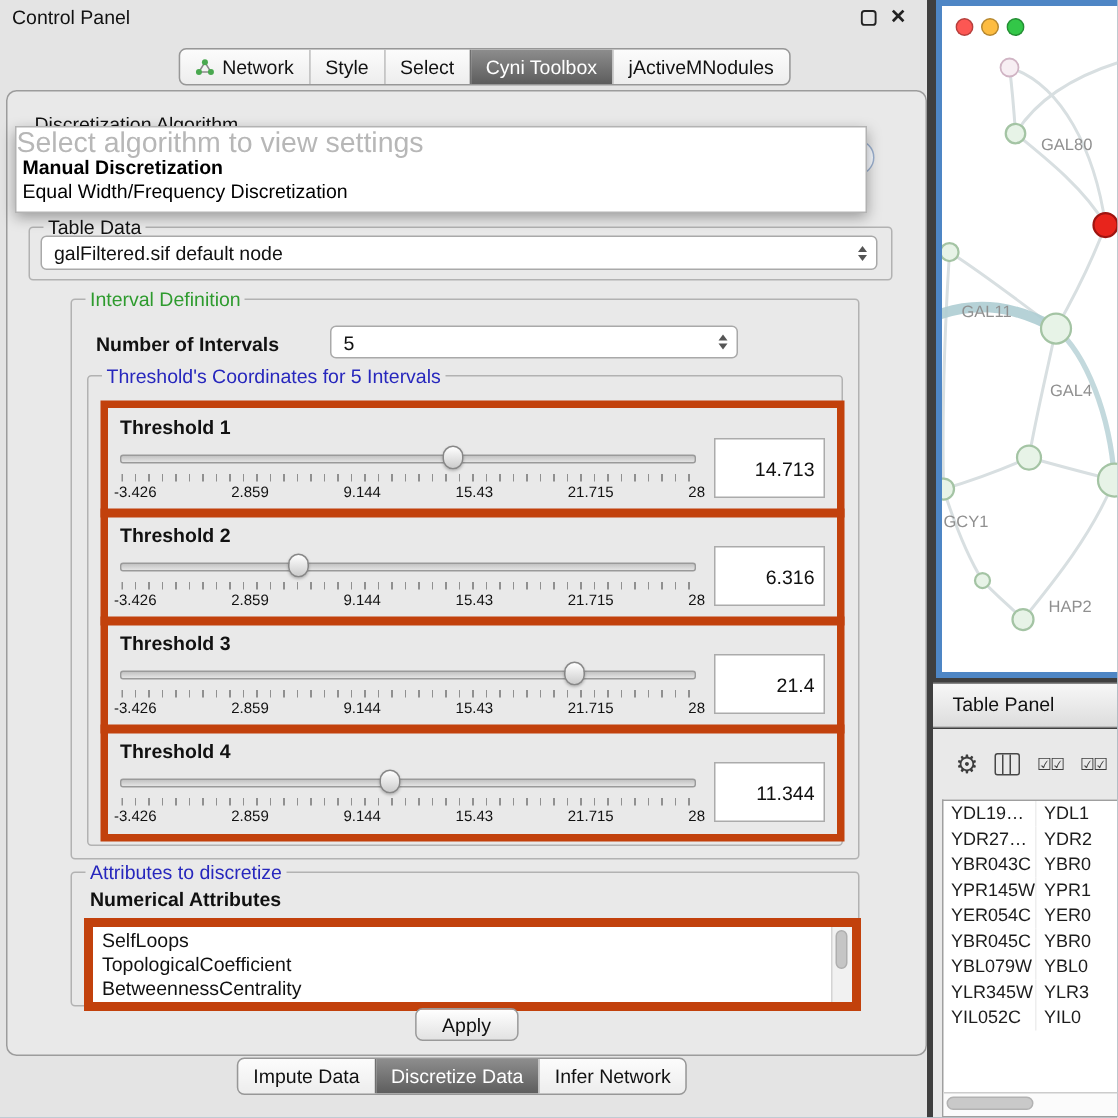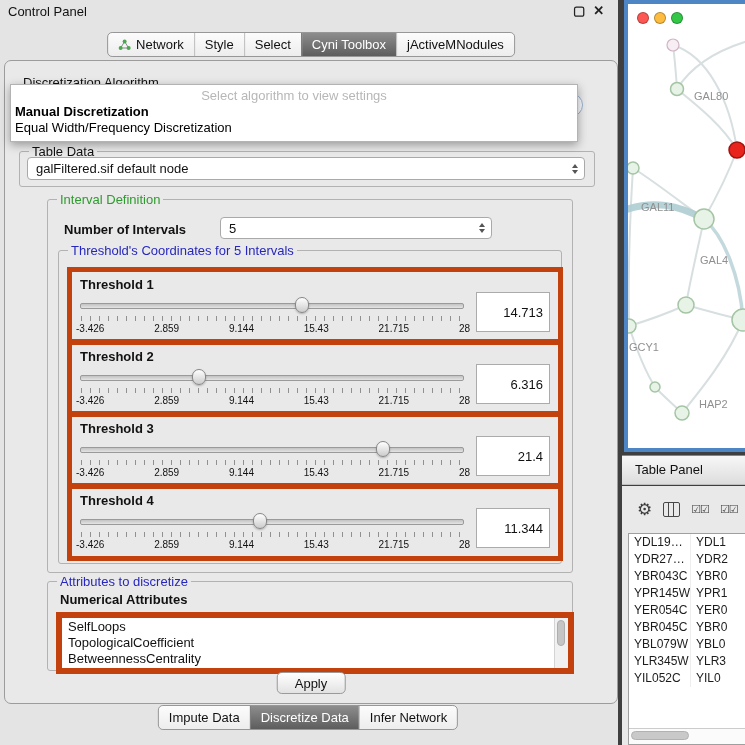--- a/index.html
+++ b/index.html
@@ -3,30 +3,30 @@
 <meta charset="utf-8">
 <style>
   html,body{margin:0;padding:0}
   body{font-family:"Liberation Sans",sans-serif}
   .stage{position:relative;width:745px;height:745px;overflow:hidden;background:#0c4a6e}
   
   .control-panel{position:absolute;left:0;top:0;width:618px;height:745px;background:#e4e4e4}
   .cp-title{position:absolute;left:8px;top:4px;font-size:13px;color:#111}
   .win-icons{position:absolute;left:573px;top:3px;display:flex;gap:8px;font-size:13px;color:#222;font-weight:bold}
   .seg{position:absolute;display:flex;height:23px;border:1px solid #979797;border-radius:5px;overflow:hidden;background:linear-gradient(#fcfcfc,#ededed)}
-  .top-tabs{top:32px;left:311px;transform:translateX(-50%)}
+  .top-tabs{top:32px;left:323px;transform:translateX(-50%)}
   .bottom-tabs{top:705px;left:308px;transform:translateX(-50%)}
   .tab{display:flex;align-items:center;gap:5px;padding:0 10px;font-size:13px;color:#111;border-left:1px solid #bdbdbd;white-space:nowrap}
   .tab:first-child{border-left:none}
   .tab.active{background:linear-gradient(#8d8d8d,#5d5d5d);color:#fff;border-left-color:#6f6f6f}
   .main-panel{position:absolute;left:4px;top:60px;width:612px;height:642px;border:1px solid #9c9c9c;border-radius:7px;background:#e9e9e9}
   .algo-title{position:absolute;left:18px;top:14px;font-size:13px;color:#111}
   .algo-combo{position:absolute;left:20px;top:32px;width:558px;height:24px;border:1px solid #9bb0cf;border-radius:12px;background:#f7fafe;box-sizing:border-box}
   .algo-popup{position:absolute;left:10px;top:84px;width:566px;background:#fff;border:1px solid #b3b3b3;box-shadow:0 3px 9px rgba(0,0,0,.35);z-index:40;padding:3px 0 5px}
-  .popup-placeholder{text-align:center;color:#b7b7b7;font-size:13px;height:16px;line-height:16px}
+  .popup-placeholder{text-align:left;color:#b7b7b7;font-size:19px;height:16px;line-height:16px}
   .popup-item{font-size:13px;height:16px;line-height:16px;padding-left:4px;color:#000}
   .popup-item.first{font-weight:bold}
   .group{position:absolute;border:1px solid #b2b2b2;border-radius:3px}
   .group-label{position:absolute;top:-8px;left:9px;background:#e9e9e9;padding:0 3px;font-size:13px;color:#111;white-space:nowrap}
   .label-green{color:#2e9b2e}
   .label-blue{color:#2727bd}
   .table-data-group{left:14px;top:90px;width:574px;height:34px}
   .combo{position:absolute;background:#fff;border:1px solid #a9a9a9;border-radius:4px;font-size:13px;color:#111;display:flex;align-items:center;padding:0 6px 0 8px;box-sizing:border-box}
   .arrows{position:absolute;right:6px;top:50%;transform:translateY(-50%);display:flex;flex-direction:column;gap:2px}
   .arr-up{width:0;height:0;border-left:3.5px solid transparent;border-right:3.5px solid transparent;border-bottom:4.5px solid #555}

